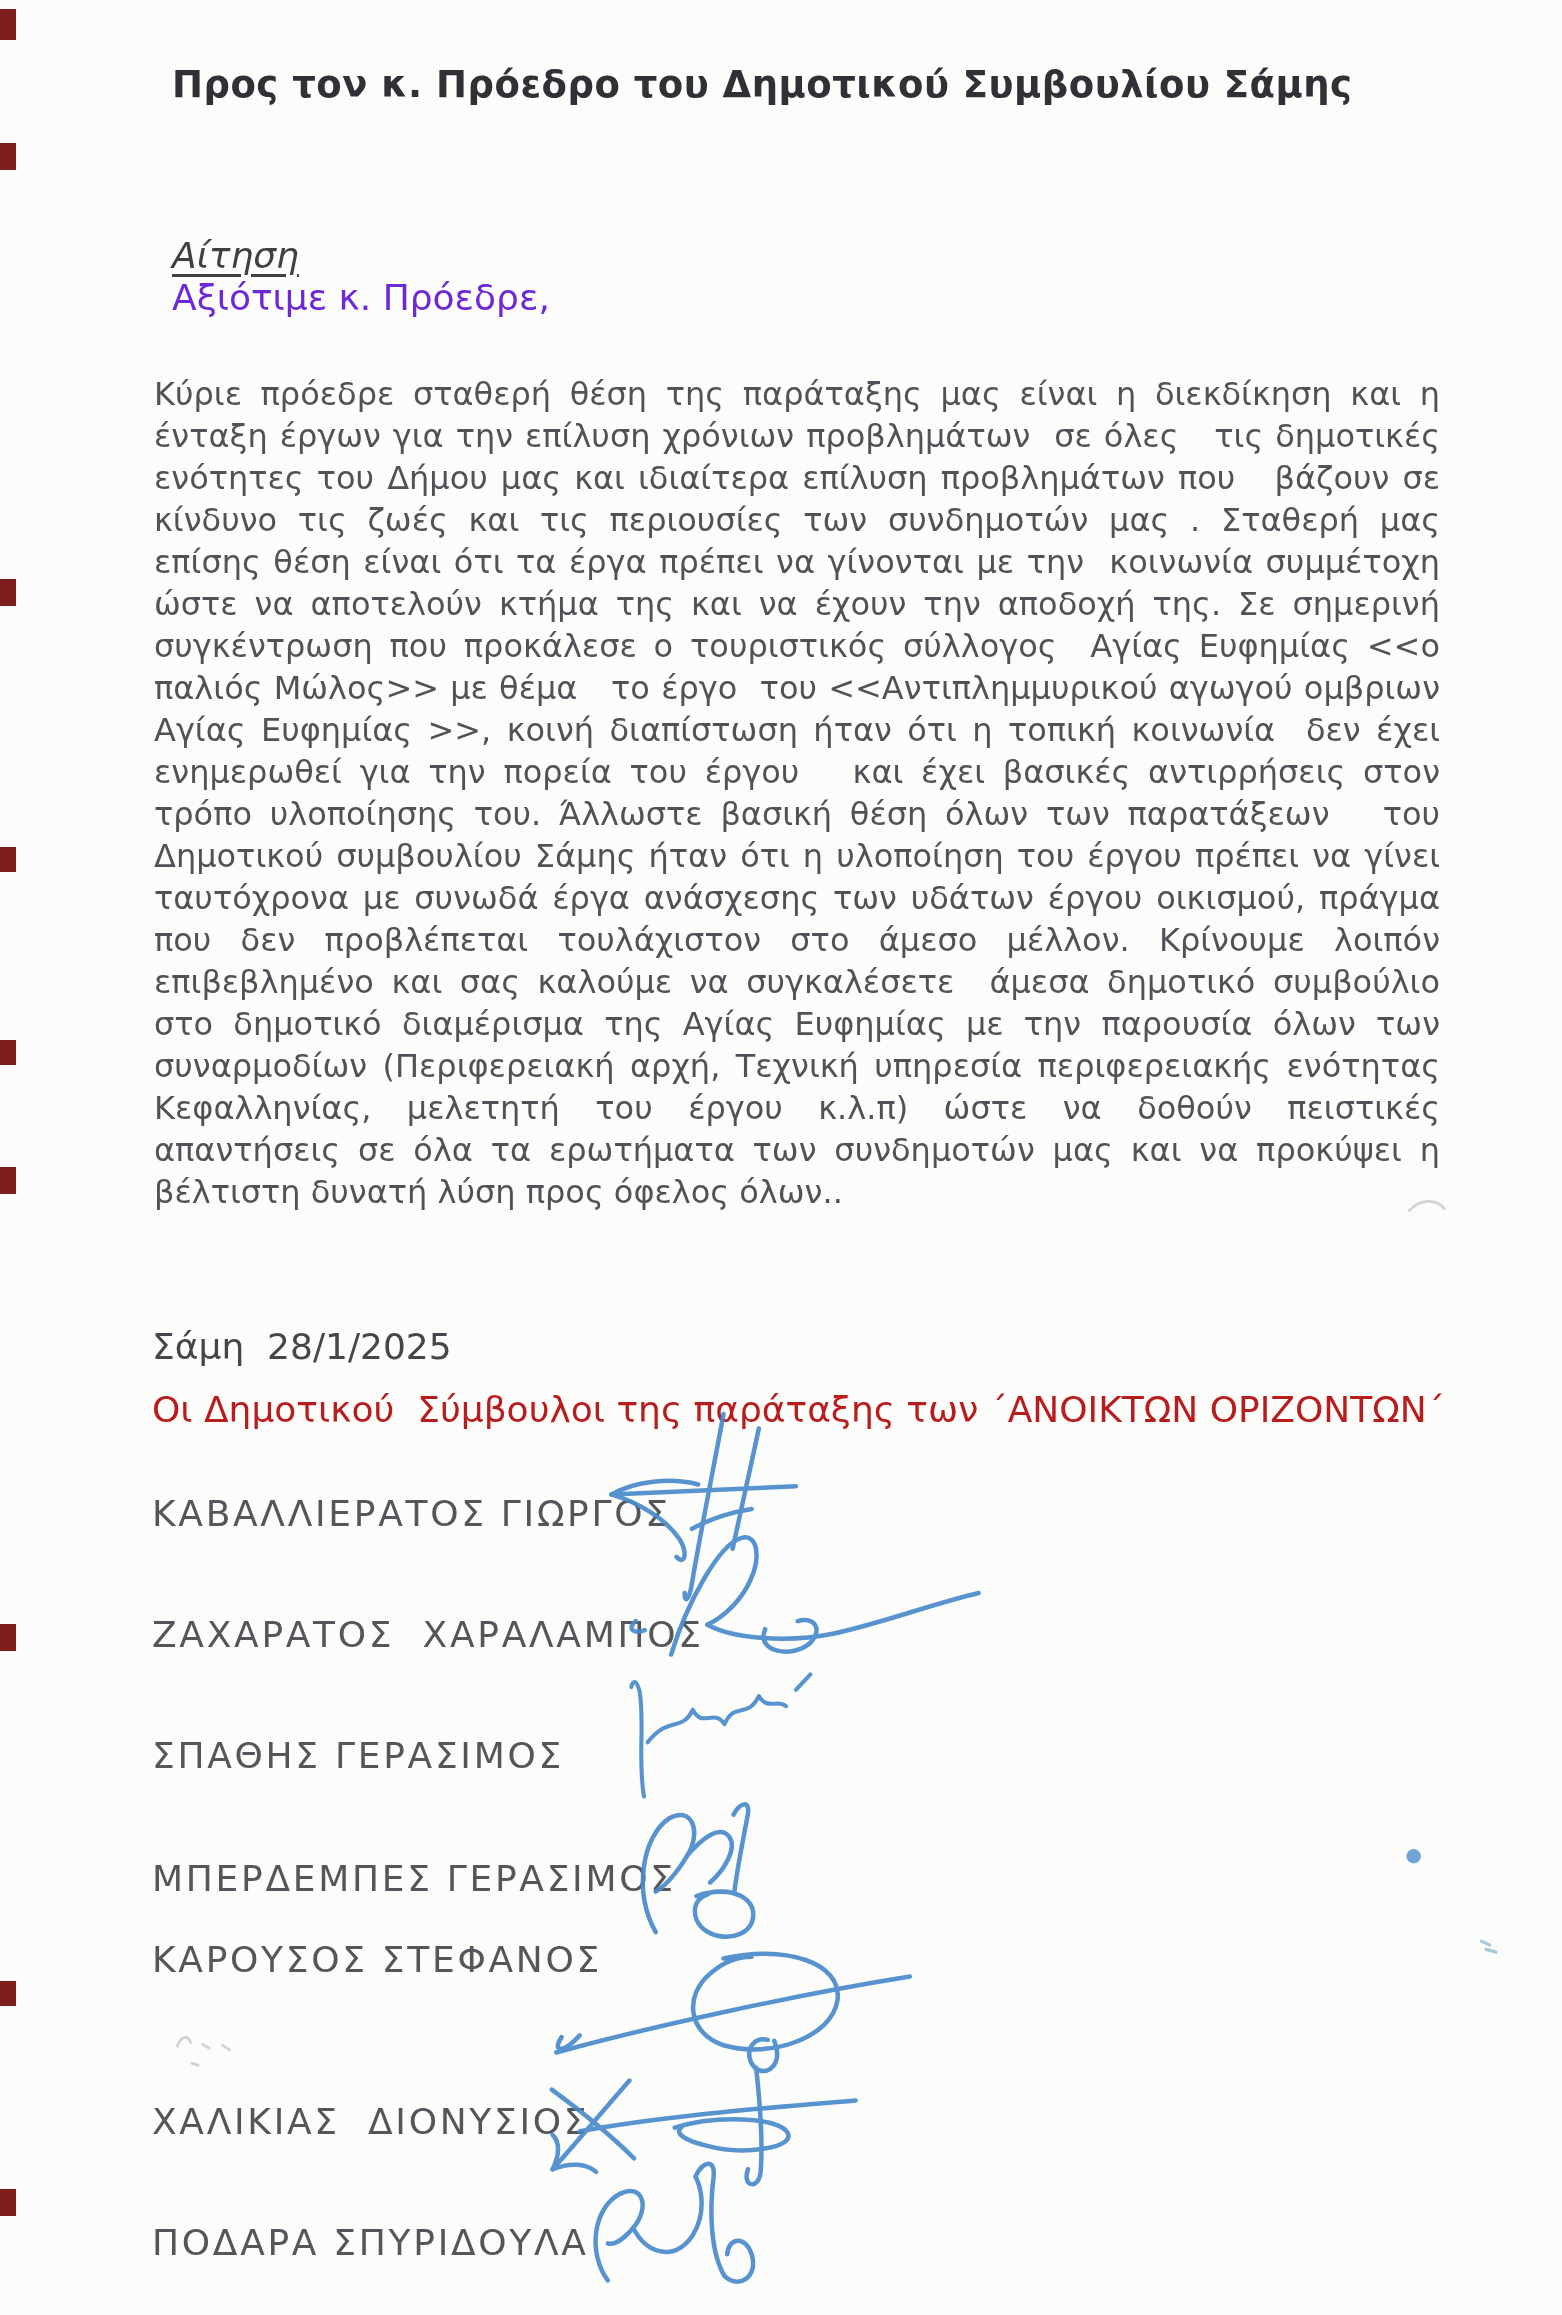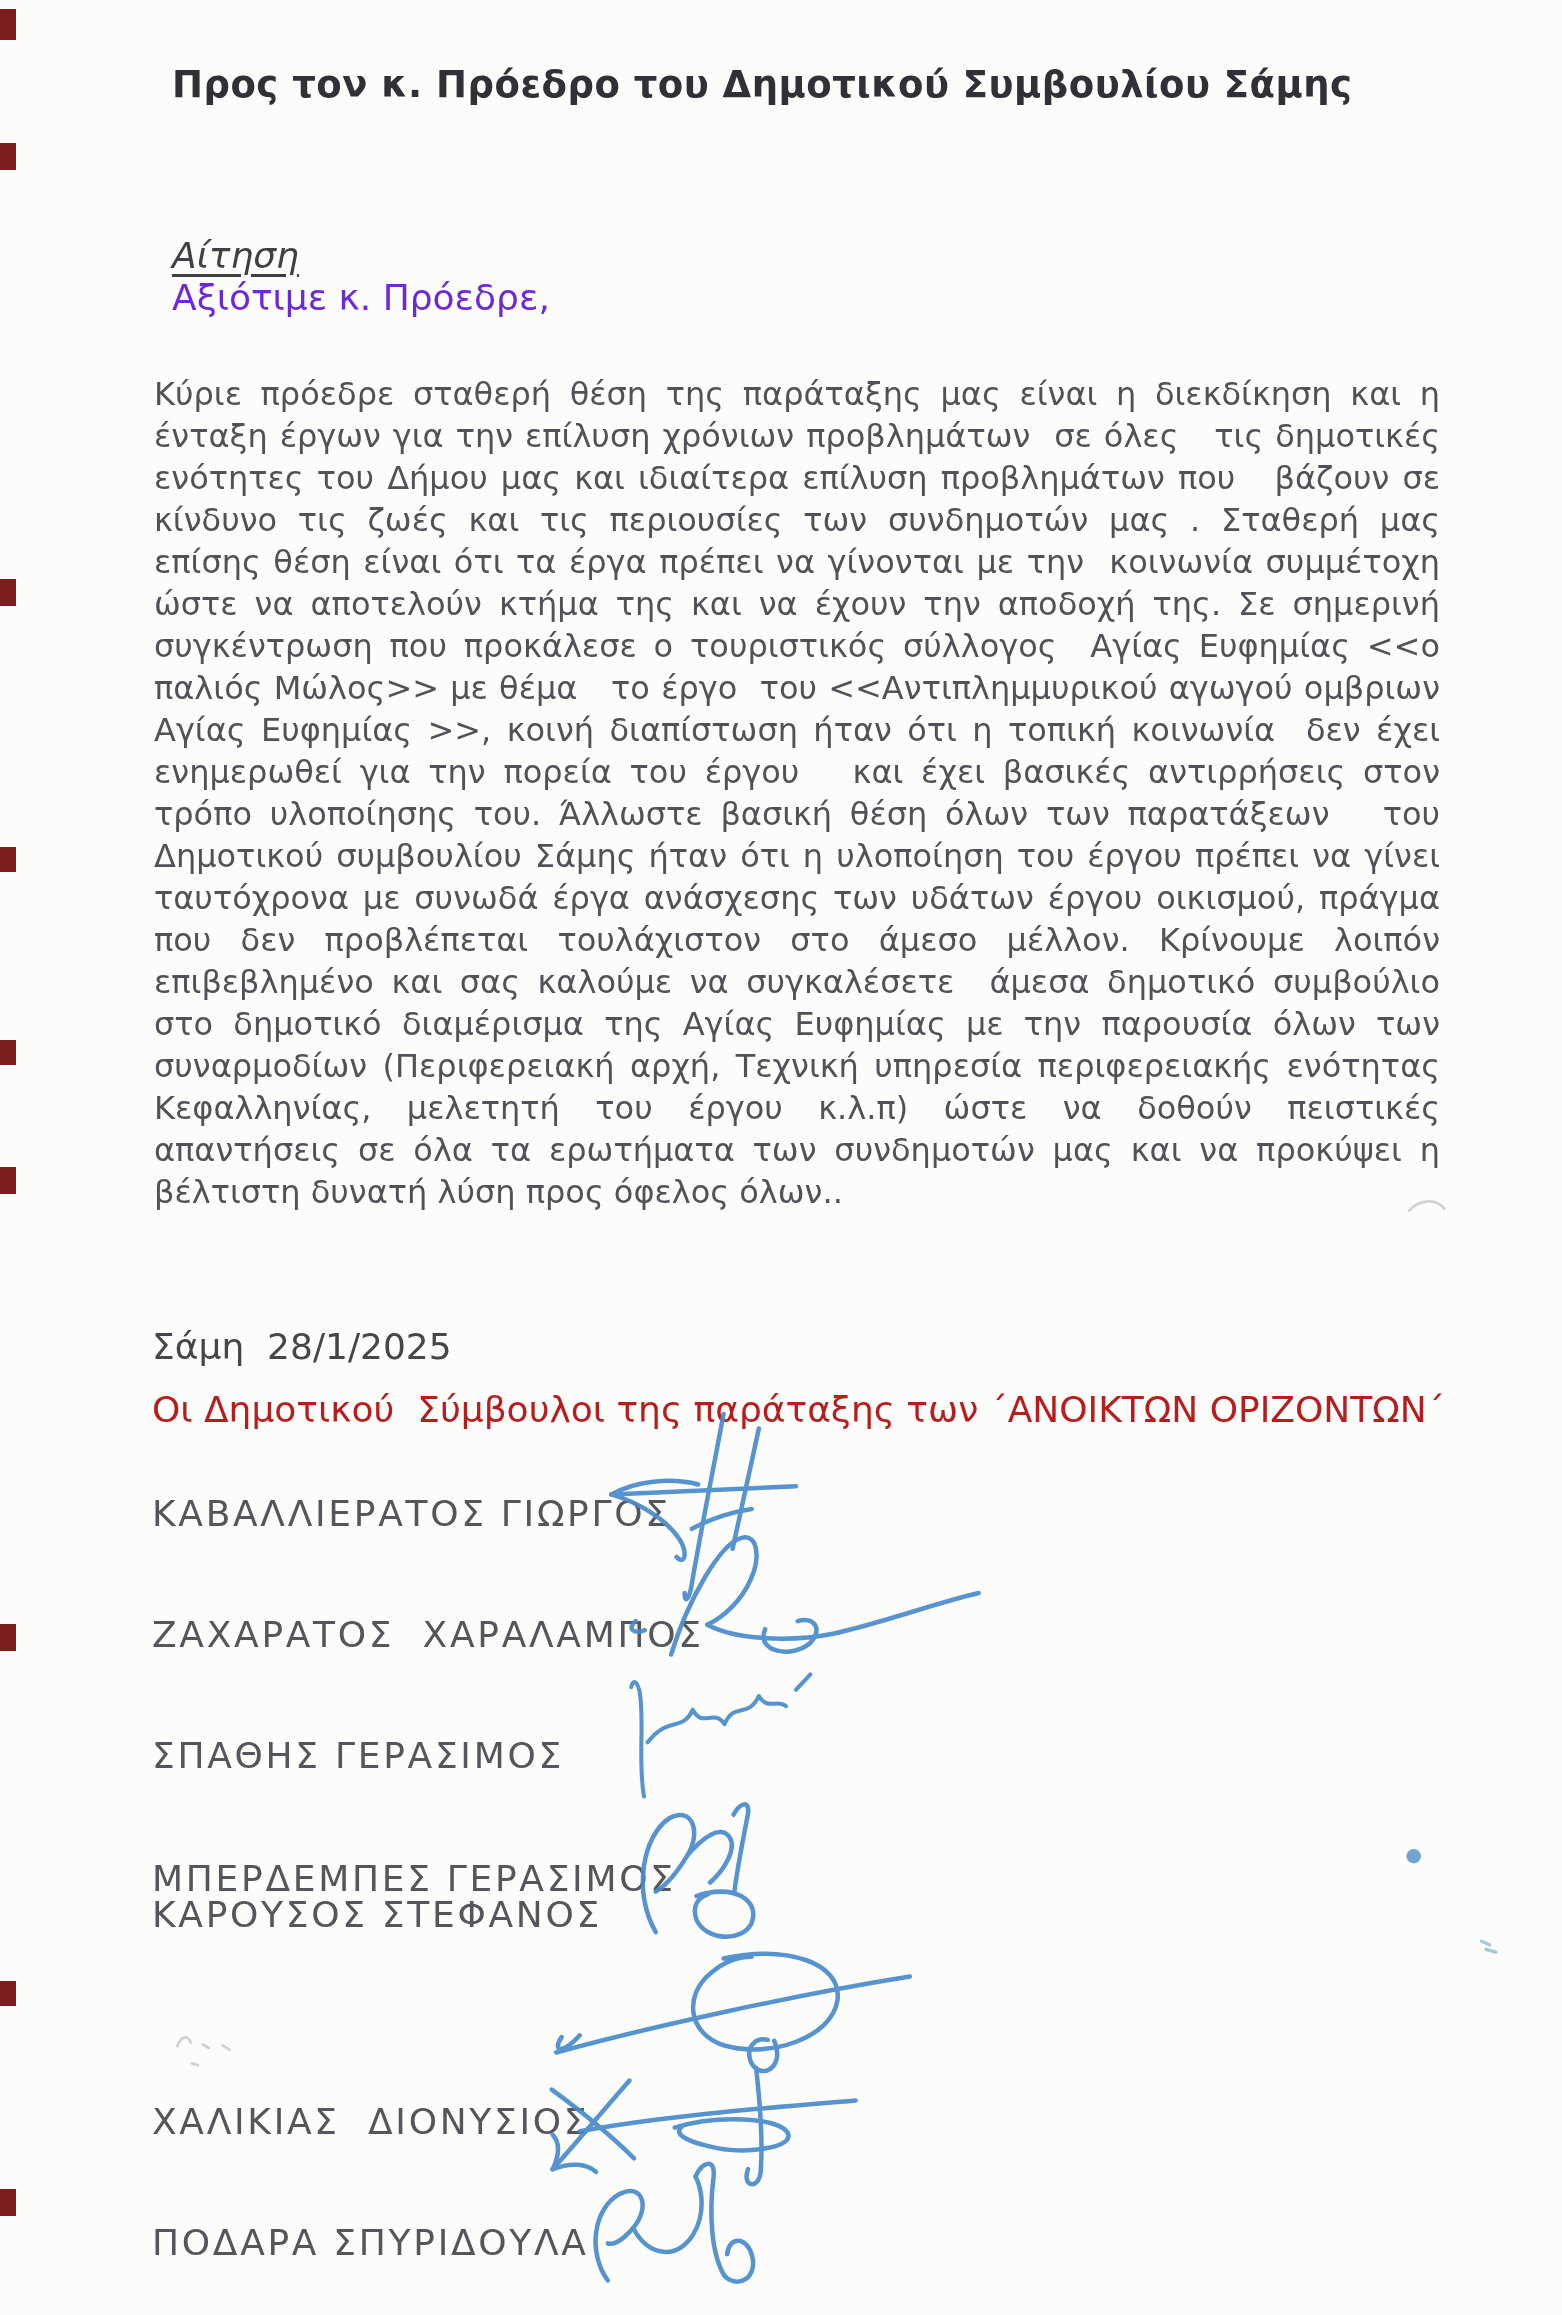--- a/index.html
+++ b/index.html
@@ -44,21 +44,21 @@
     left:152px;top:1389px;width:1339px;
     font-size:36px;color:#b91c1c;white-space:pre-wrap;
   }
   .name-row{
     left:152px;height:45px;
     font-size:36px;color:#55565b;letter-spacing:2.7px;
     white-space:pre-wrap;
     text-align:center;
   }
   .n0{top:1493px}.n1{top:1614px}.n2{top:1735px}
-  .n3{top:1858px}.n4{top:1894px}.n5{top:2101px}.n6{top:2222px}
+  .n3{top:1858px}.n4{top:1939px}.n5{top:2101px}.n6{top:2222px}
   .edge-mark{
     position:absolute;left:0;width:16.3px;background:#7d1d1d;
   }
   .sig-layer{left:0;top:0;pointer-events:none;}
 </style>
 </head>
 <body>
 
 <div class="abs recipient">Προς τον κ. Πρόεδρο του Δημοτικού Συμβουλίου Σάμης</div>
 <div class="abs request-label">Αίτηση</div>

